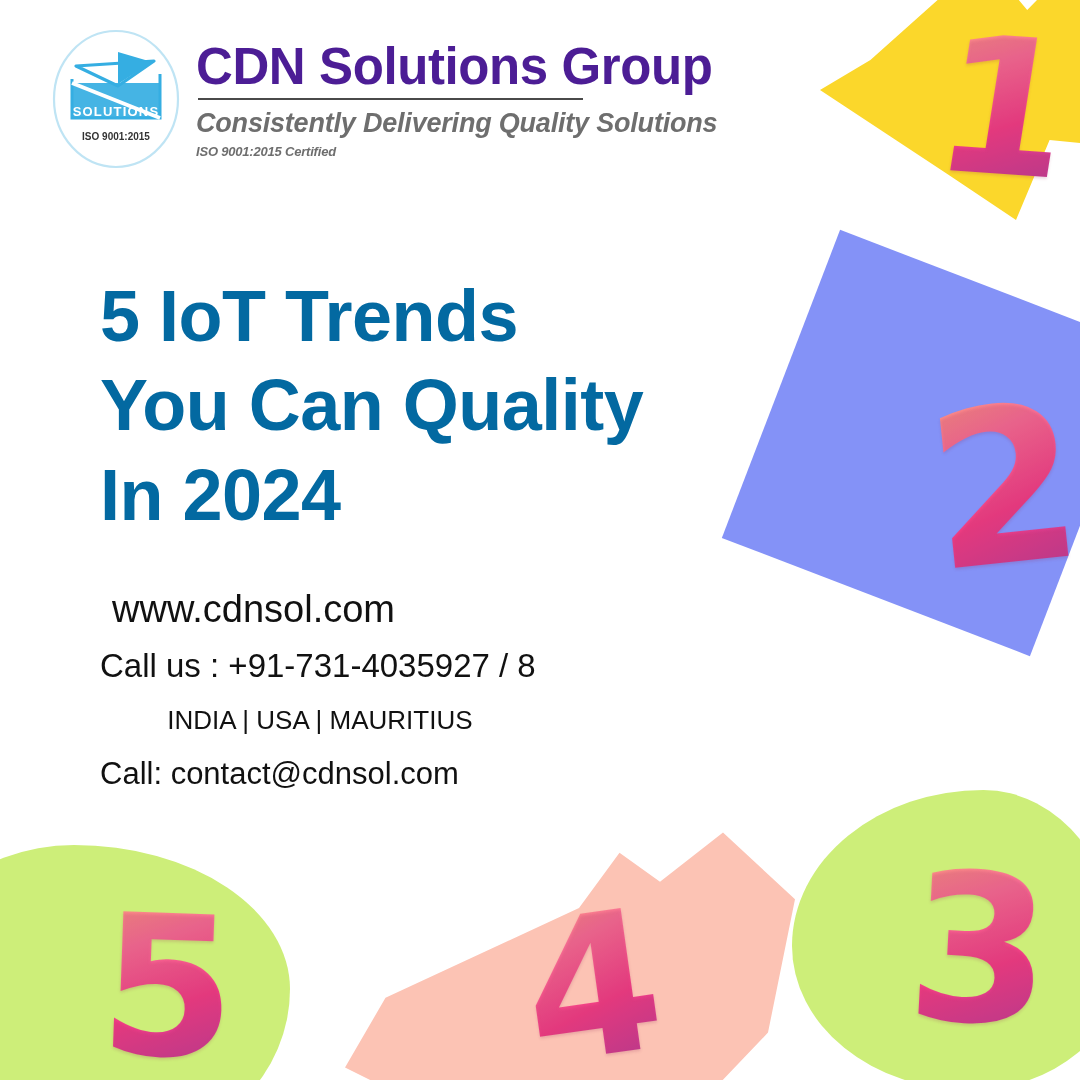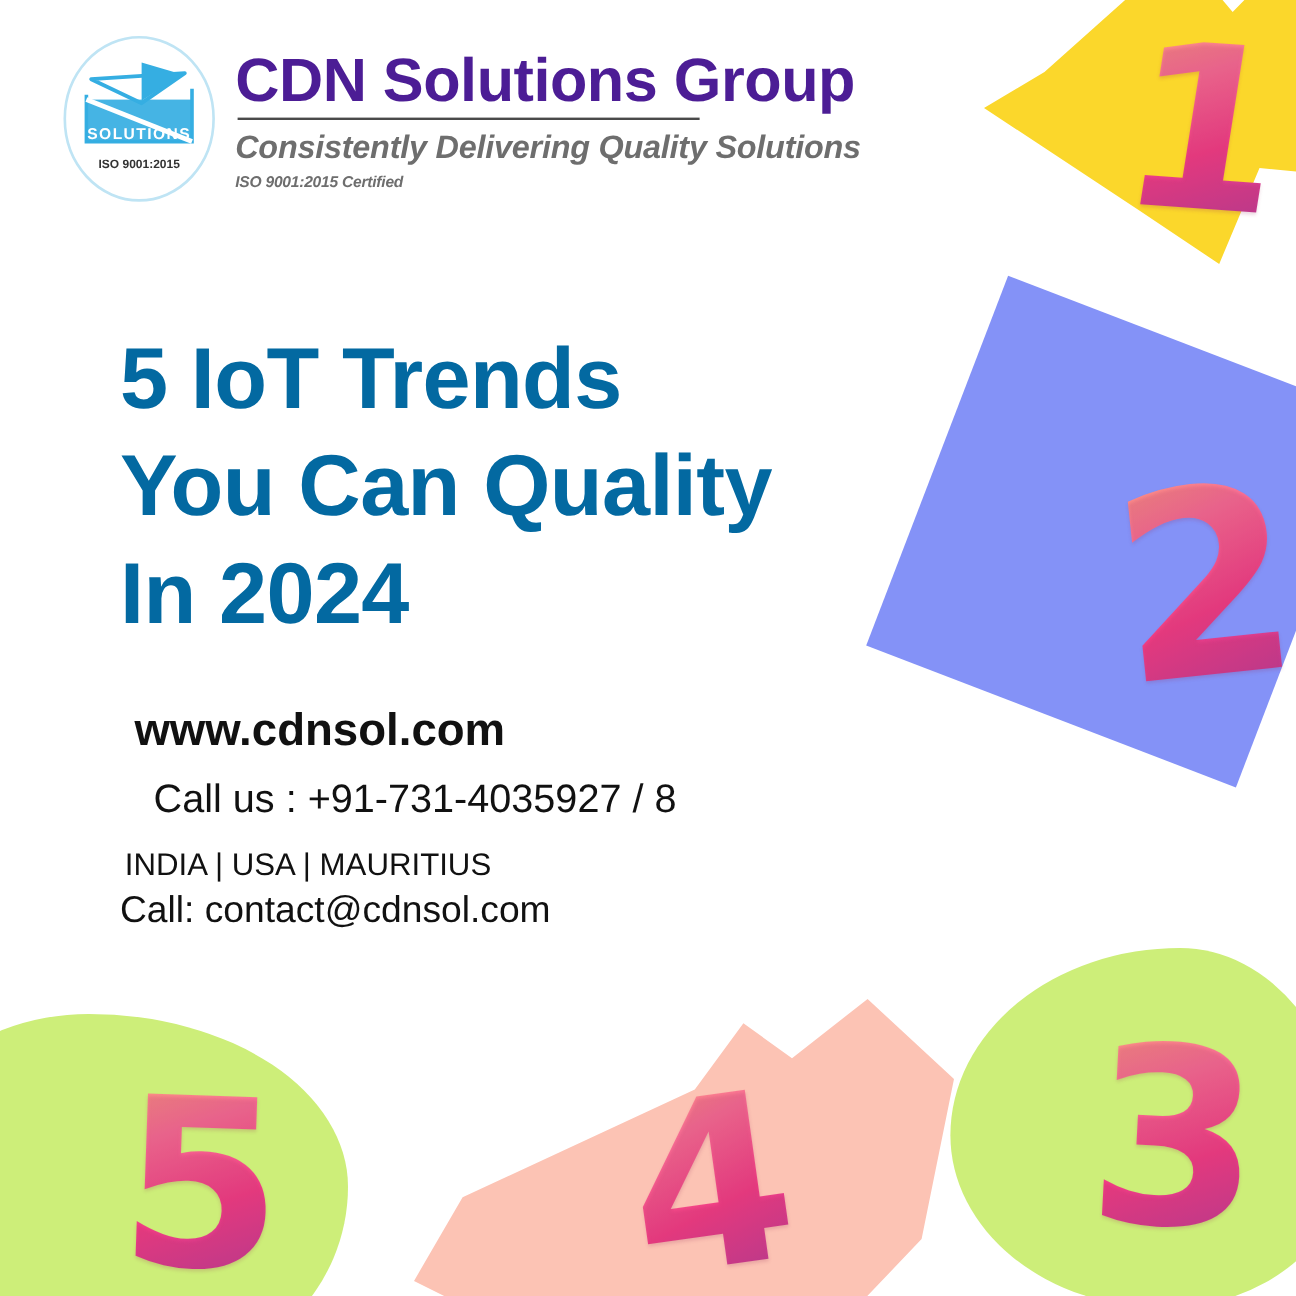--- a/index.html
+++ b/index.html
@@ -157,35 +157,35 @@
 
   
   #contact {
     position: absolute;
     left: 100px;
     top: 588px;
   }
   .contact-line { color: #111111; white-space: nowrap; }
   .contact-website {
     font-size: 38px;
-    font-weight: 700;
+    font-weight: 400;
     margin-left: 12px;
     margin-bottom: 16px;
   }
   .contact-phone {
     font-size: 33px;
     font-weight: 500;
     margin-bottom: 20px;
-    margin-left: 28px;
   }
   .contact-locations {
     font-size: 26px;
     font-weight: 500;
     margin-left: 4px;
-    margin-bottom: 4px;
+    margin-bottom: 20px;
+    text-align: center;
   }
   .contact-email {
     font-size: 31px;
     font-weight: 500;
   }
 </style>
 </head>
 <body>
 
 <div id="poster">

